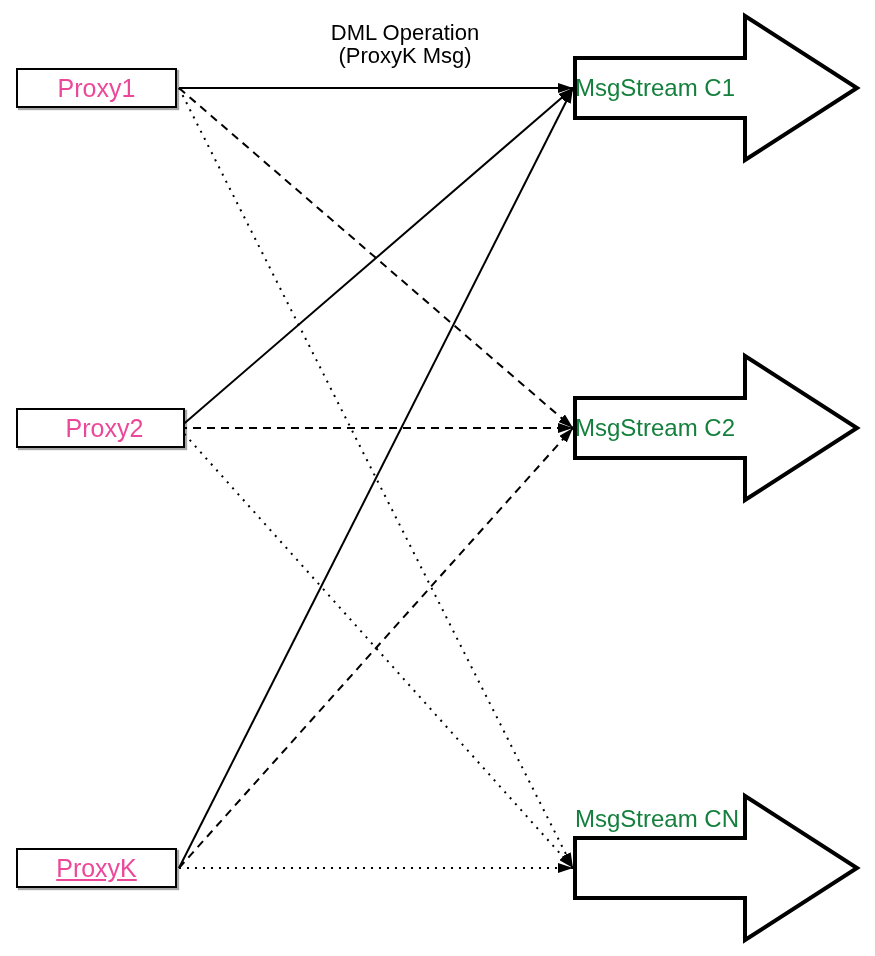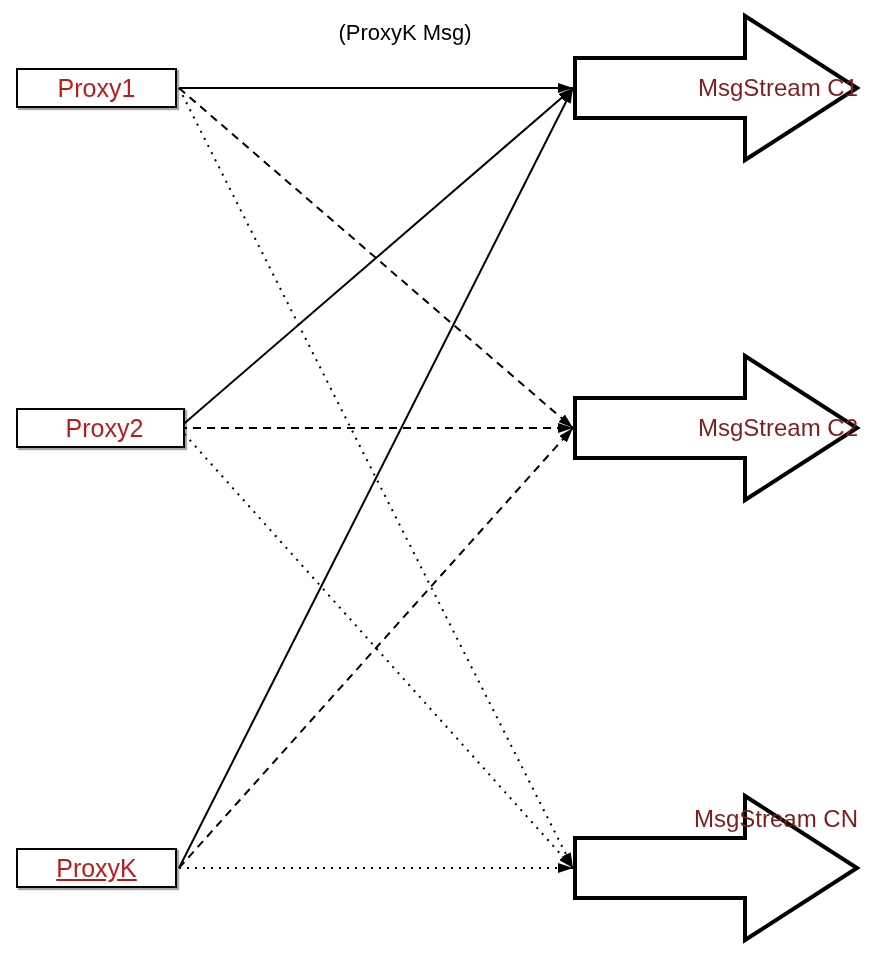--- a/index.html
+++ b/index.html
@@ -36,34 +36,34 @@
     left: 16px;
     width: 157px;
     height: 36px;
     background: #ffffff;
     border: 2px solid #000000;
     box-shadow: 2px 2px 1px rgba(0,0,0,0.35);
     display: flex;
     align-items: center;
     justify-content: center;
     font-size: 25px;
-    color: #b91c1c;
+    color: #ec4899;
   }
   .proxy-box.p1 { top: 68px; }
   .proxy-box.p2 { top: 408px; padding-left: 8px; }
   .proxy-box.pk { top: 848px; text-decoration: underline; }
   .stream-label {
     position: absolute;
     left: 575px;
     width: 283px;
     height: 30px;
     line-height: 30px;
-    text-align: right;
+    text-align: left;
     font-size: 24px;
-    color: #7f1d1d;
+    color: #15803d;
     white-space: nowrap;
     pointer-events: none;
   }
   .stream-label.c1 { top: 73px; }
   .stream-label.c2 { top: 413px; }
   .stream-label.cn { top: 804px; }
 </style>
 </head>
 <body>
 
@@ -87,20 +87,21 @@
     <line x1="179" y1="88" x2="573" y2="868" stroke="#000000" stroke-width="2" stroke-dasharray="2 6" marker-end="url(#arrowhead)"></line>
     <line x1="179" y1="428" x2="573" y2="868" stroke="#000000" stroke-width="2" stroke-dasharray="2 6" marker-end="url(#arrowhead)"></line>
     <line x1="179" y1="868" x2="573" y2="868" stroke="#000000" stroke-width="2" stroke-dasharray="2 6" marker-end="url(#arrowhead)"></line>
 
     <polygon points="575,58 745,58 745,16 857,88 745,160 745,118 575,118" fill="#ffffff" stroke="#000000" stroke-width="4" stroke-linejoin="miter"></polygon>
     <polygon points="575,398 745,398 745,356 857,428 745,500 745,458 575,458" fill="#ffffff" stroke="#000000" stroke-width="4" stroke-linejoin="miter"></polygon>
     <polygon points="575,838 745,838 745,796 857,868 745,940 745,898 575,898" fill="#ffffff" stroke="#000000" stroke-width="4" stroke-linejoin="miter"></polygon>
   </svg>
 
   <div class="edge-label">
+    <div>DML Operation</div>
     <div>(ProxyK Msg)</div>
   </div>
 
   <div class="proxy-box p1">
     <span>Proxy1</span>
   </div>
   <div class="proxy-box p2">
     <span>Proxy2</span>
   </div>
   <div class="proxy-box pk">

